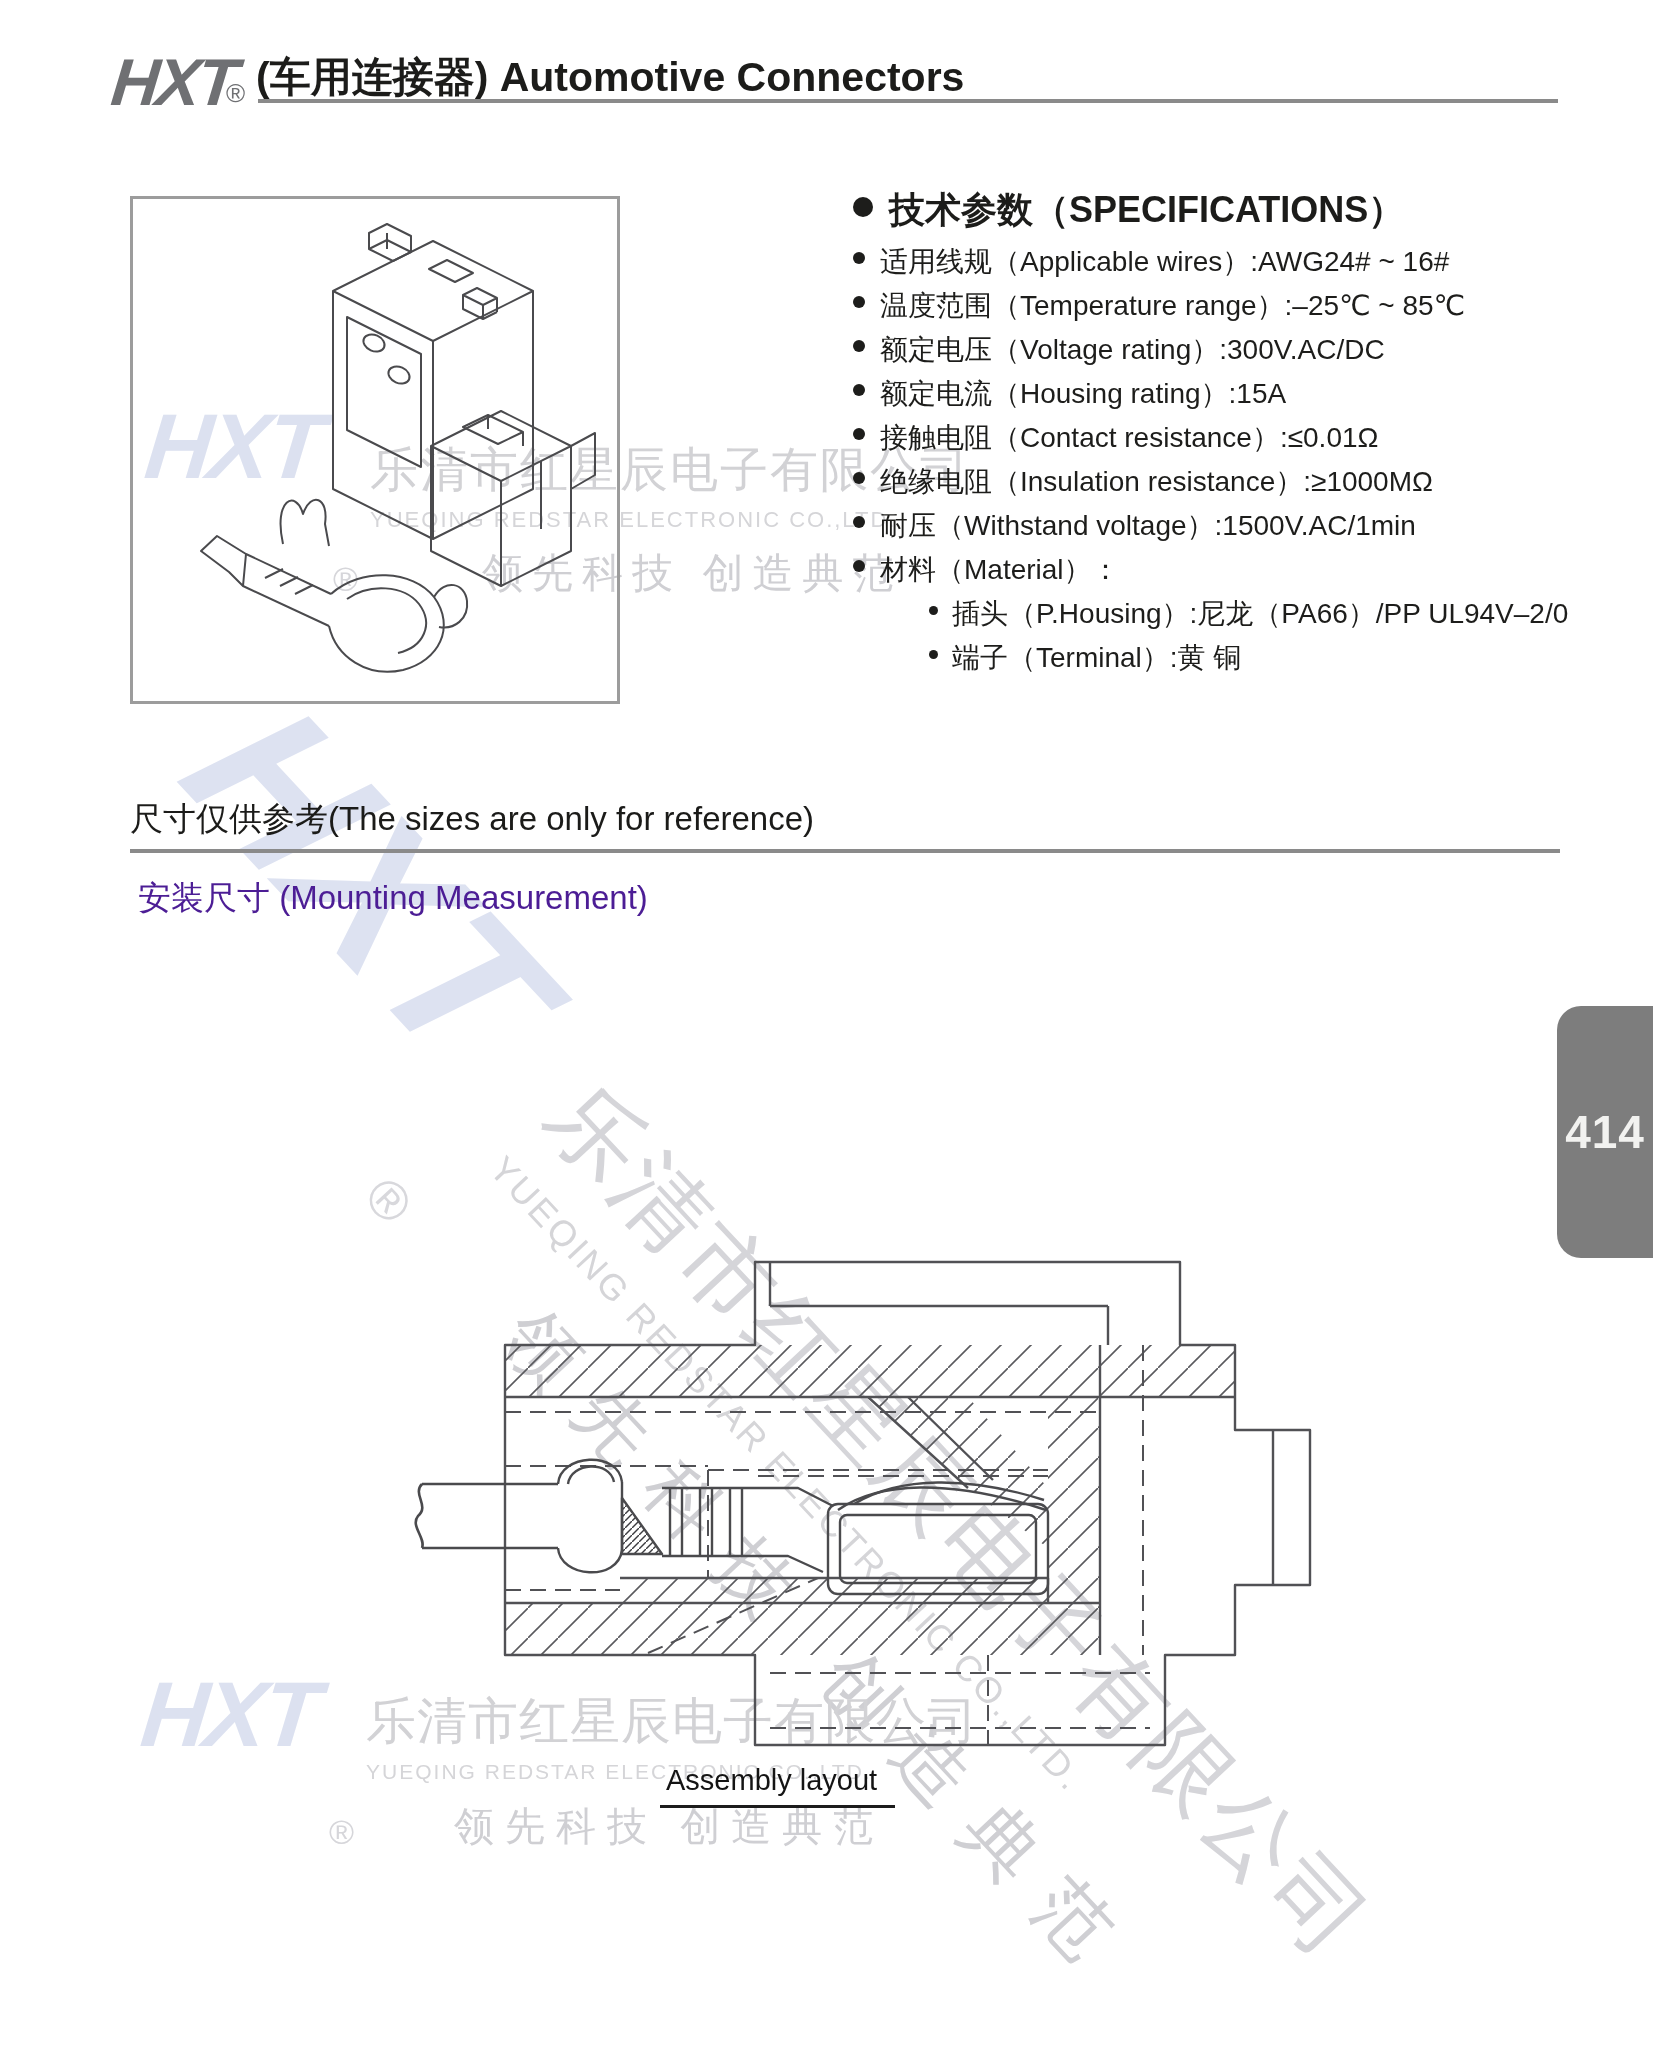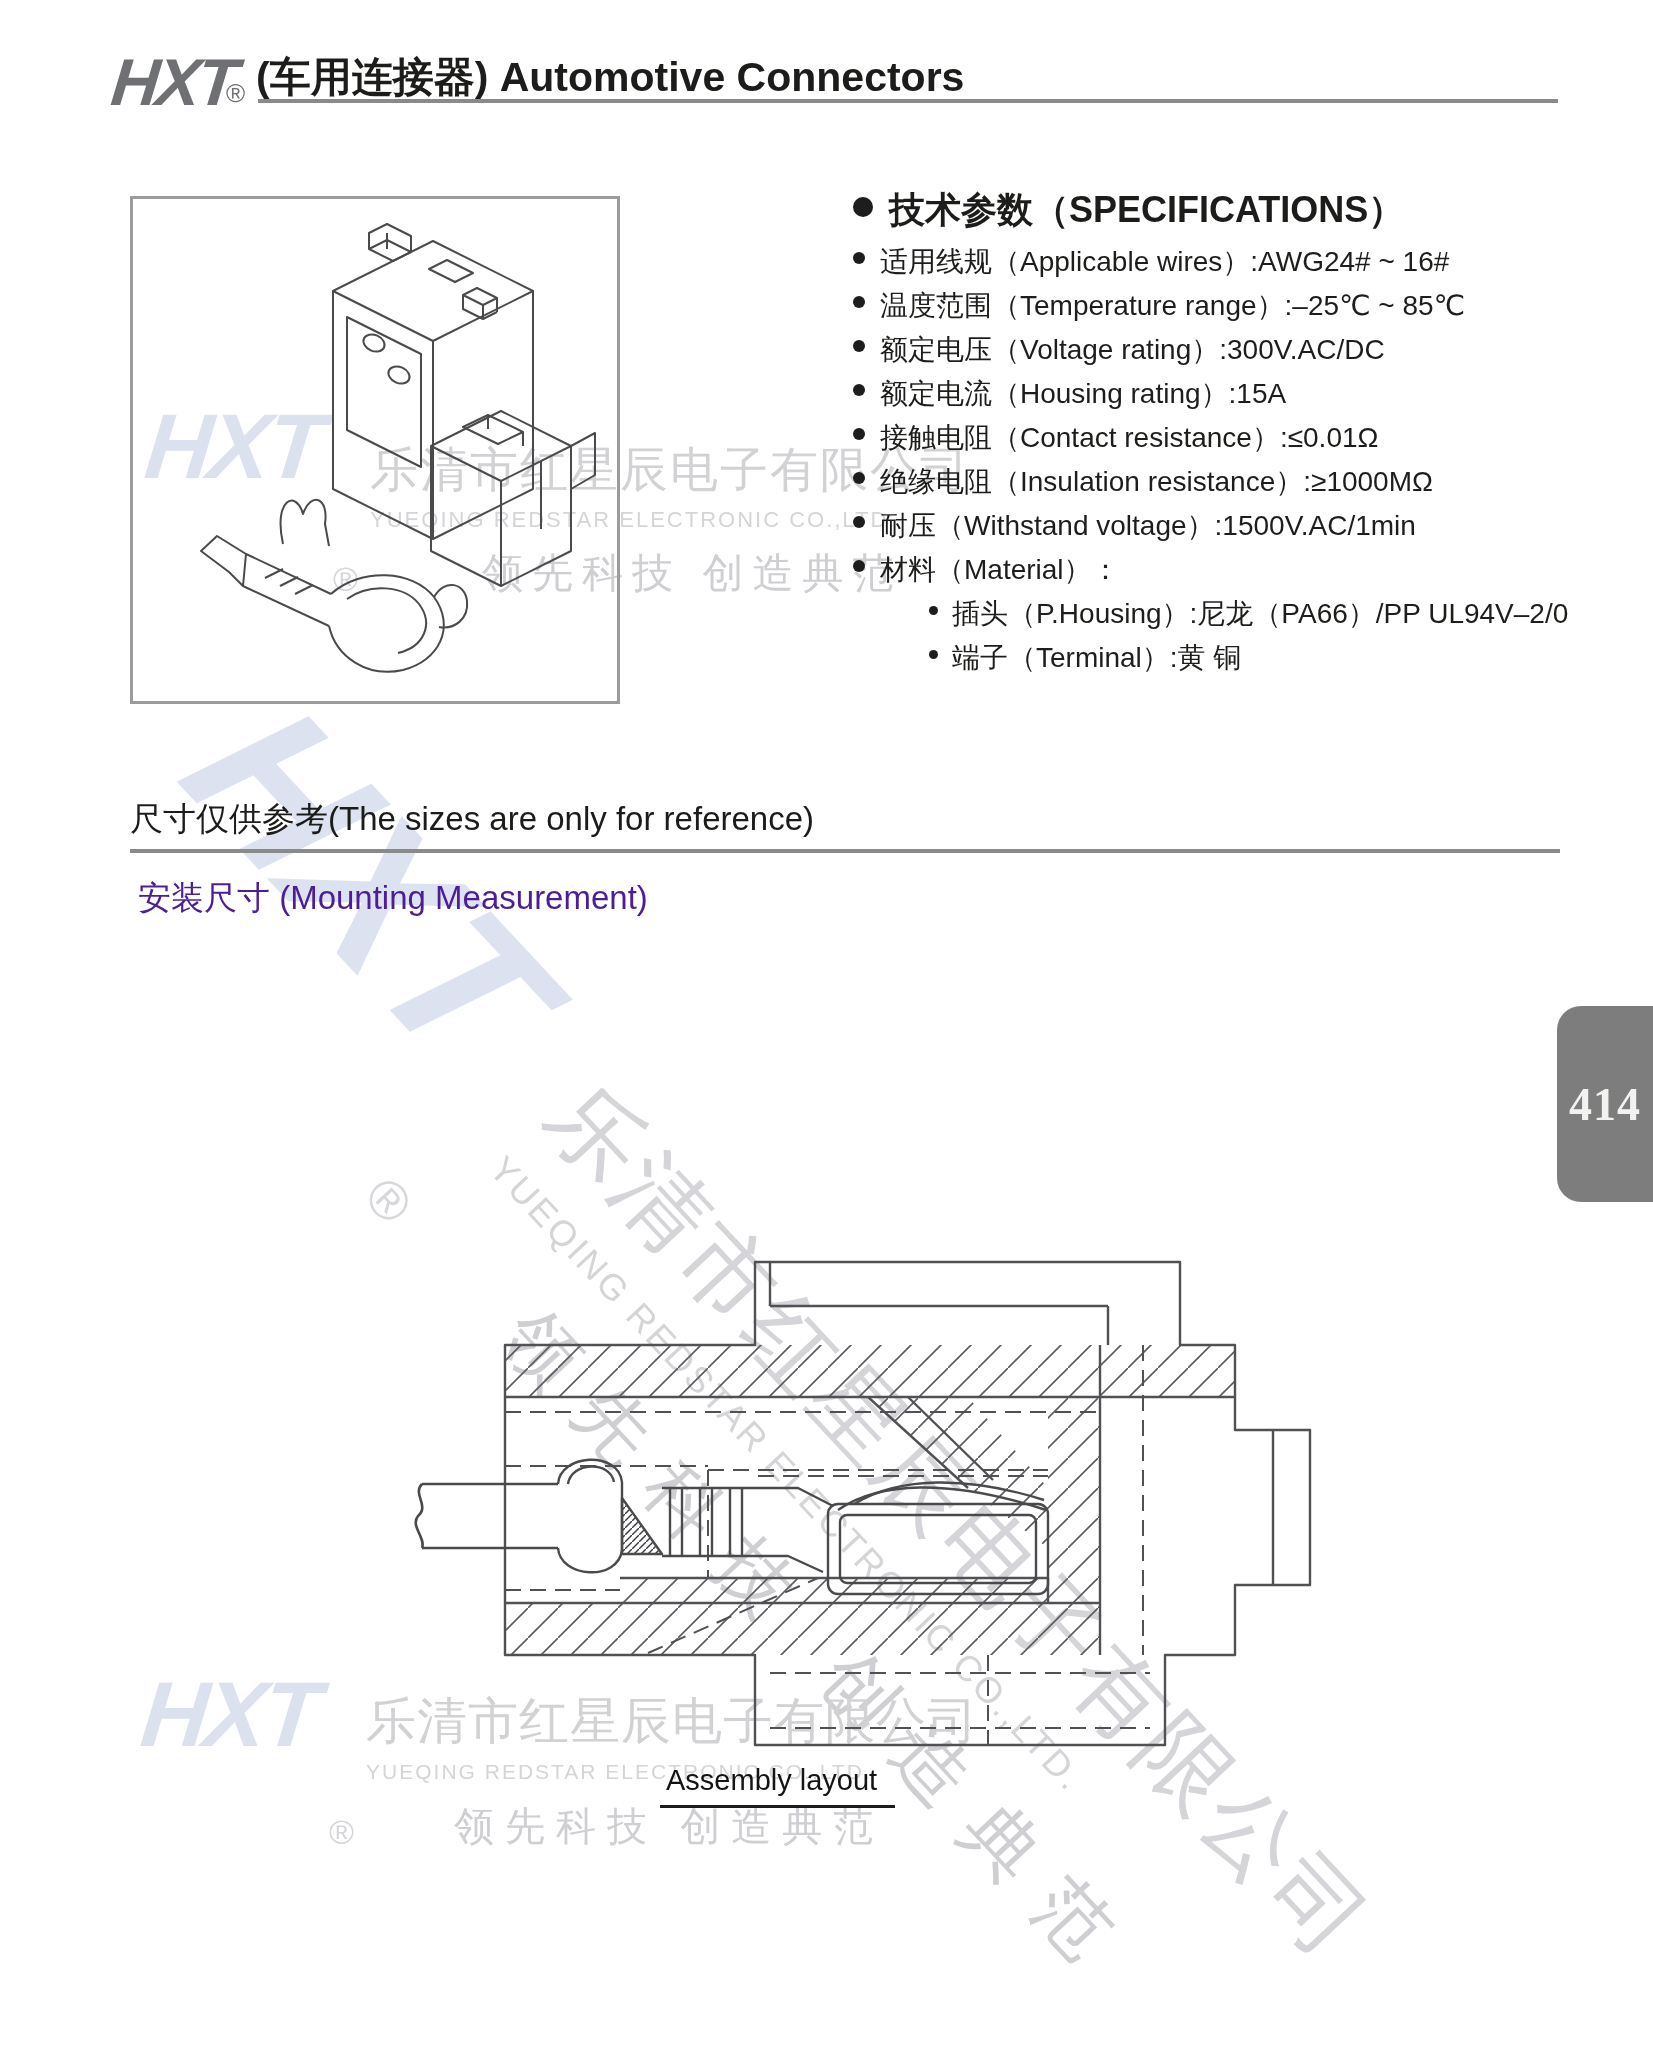--- a/index.html
+++ b/index.html
@@ -23,22 +23,22 @@
   .spec-row{display:flex;align-items:flex-start;height:30px;}
   .dot-sm{width:12px;height:12px;border-radius:50%;background:#1d1d1b;margin:9px 15px 0 0;flex:none;}
   .dot-xs{width:9px;height:9px;border-radius:50%;background:#1d1d1b;margin:11px 14px 0 0;flex:none;}
   .spec-text{font-size:28px;font-weight:500;color:#1d1d1b;white-space:nowrap;}
   .spec-row.sub{margin-left:76px;}
   
   .note1{left:130px;top:797px;font-size:33px;font-weight:500;color:#1b1b19;z-index:2;}
   .section-rule{left:130px;top:849px;width:1430px;height:4px;background:#8a8a8a;z-index:2;}
   .note2{left:138px;top:876px;font-size:33px;font-weight:500;color:#4c1d95;z-index:2;}
   
-  .page-tab{left:1557px;top:1006px;width:96px;height:196px;background:#7d7d7d;
-            border-radius:24px 0 0 24px;display:flex;align-items:center;justify-content:center;z-index:2;font-family:Liberation Serif, serif;}
+  .page-tab{left:1557px;top:1006px;width:96px;height:252px;background:#7d7d7d;
+            border-radius:24px 0 0 24px;display:flex;align-items:center;justify-content:center;z-index:2;}
   .page-tab span{font-size:46px;font-weight:bold;color:#f2f2f0;letter-spacing:1px;}
   
   .assembly{left:408px;top:1248px;z-index:2;}
   .caption-wrap{left:660px;top:1764px;z-index:3;border-bottom:3px solid #1c1c1c;padding:0 18px 8px 6px;}
   .caption{font-size:29px;color:#141414;}
   
   .wm{display:flex;align-items:flex-start;white-space:nowrap;z-index:1;pointer-events:none;}
   .wm-hxt{font-style:italic;font-weight:bold;color:#dce1f0;letter-spacing:-3px;line-height:0.92;transform:skewX(-6deg);}
   .wm-reg{color:#d6d6da;align-self:flex-end;}
   .wm-col{display:flex;flex-direction:column;}

